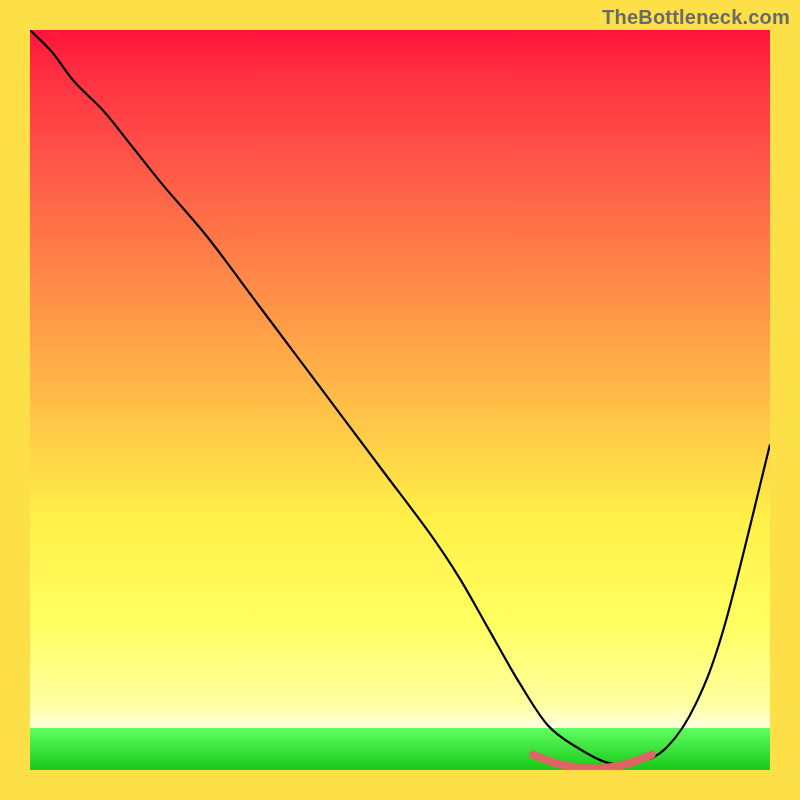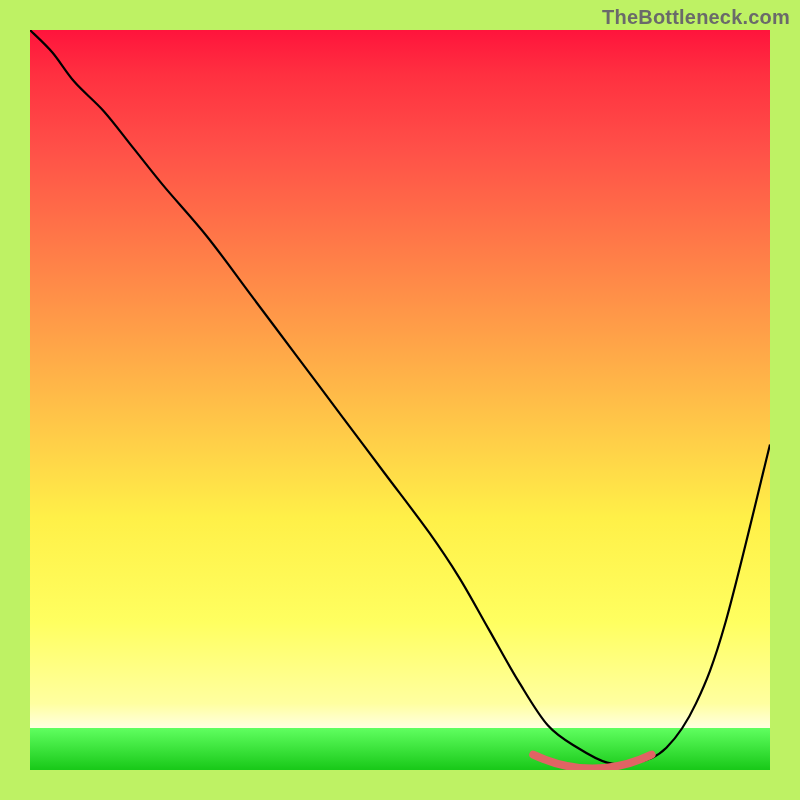--- a/index.html
+++ b/index.html
@@ -1,16 +1,16 @@
 <!DOCTYPE html>
 <html><head>
 <meta charset="utf-8">
 <style>
   html,body{margin:0;padding:0;width:800px;height:800px;background:#000;overflow:hidden;font-family:Arial,Helvetica,sans-serif}
-  .frame{position:absolute;left:0;top:0;width:800px;height:800px;background:#bef264}
+  .frame{position:absolute;left:0;top:0;width:800px;height:800px;background:#fde047}
   .plot{position:absolute;left:30px;top:30px;width:740px;height:740px;
         background:linear-gradient(to bottom,
           #ff143c 0%,
           #ff3040 6%,
           #ff5048 16%,
           #ff7048 26%,
           #ff9048 36%,
           #ffb048 46%,
           #ffd048 56%,
           #fff048 66%,

